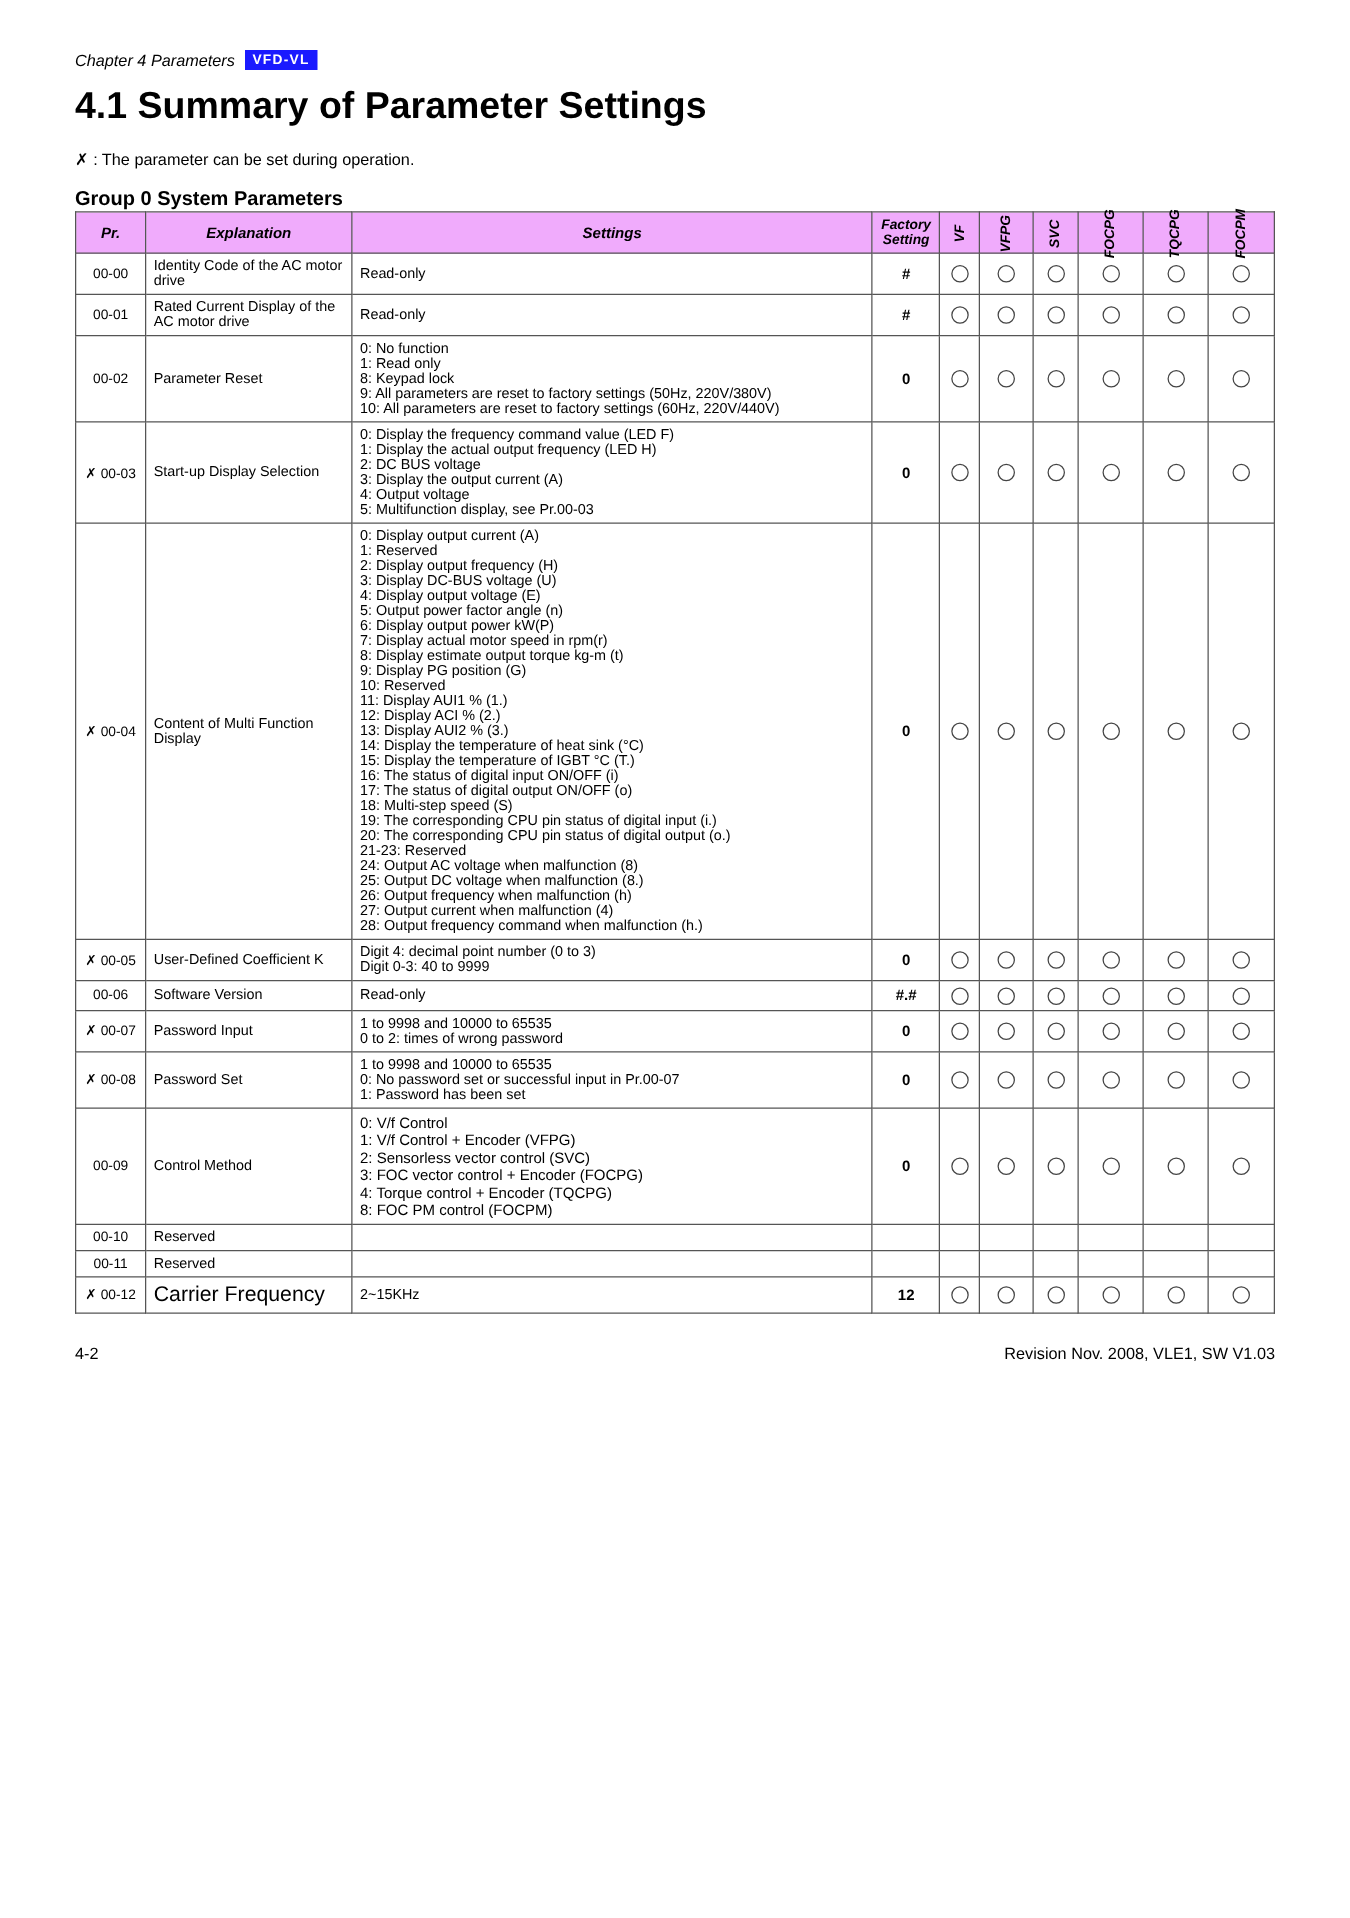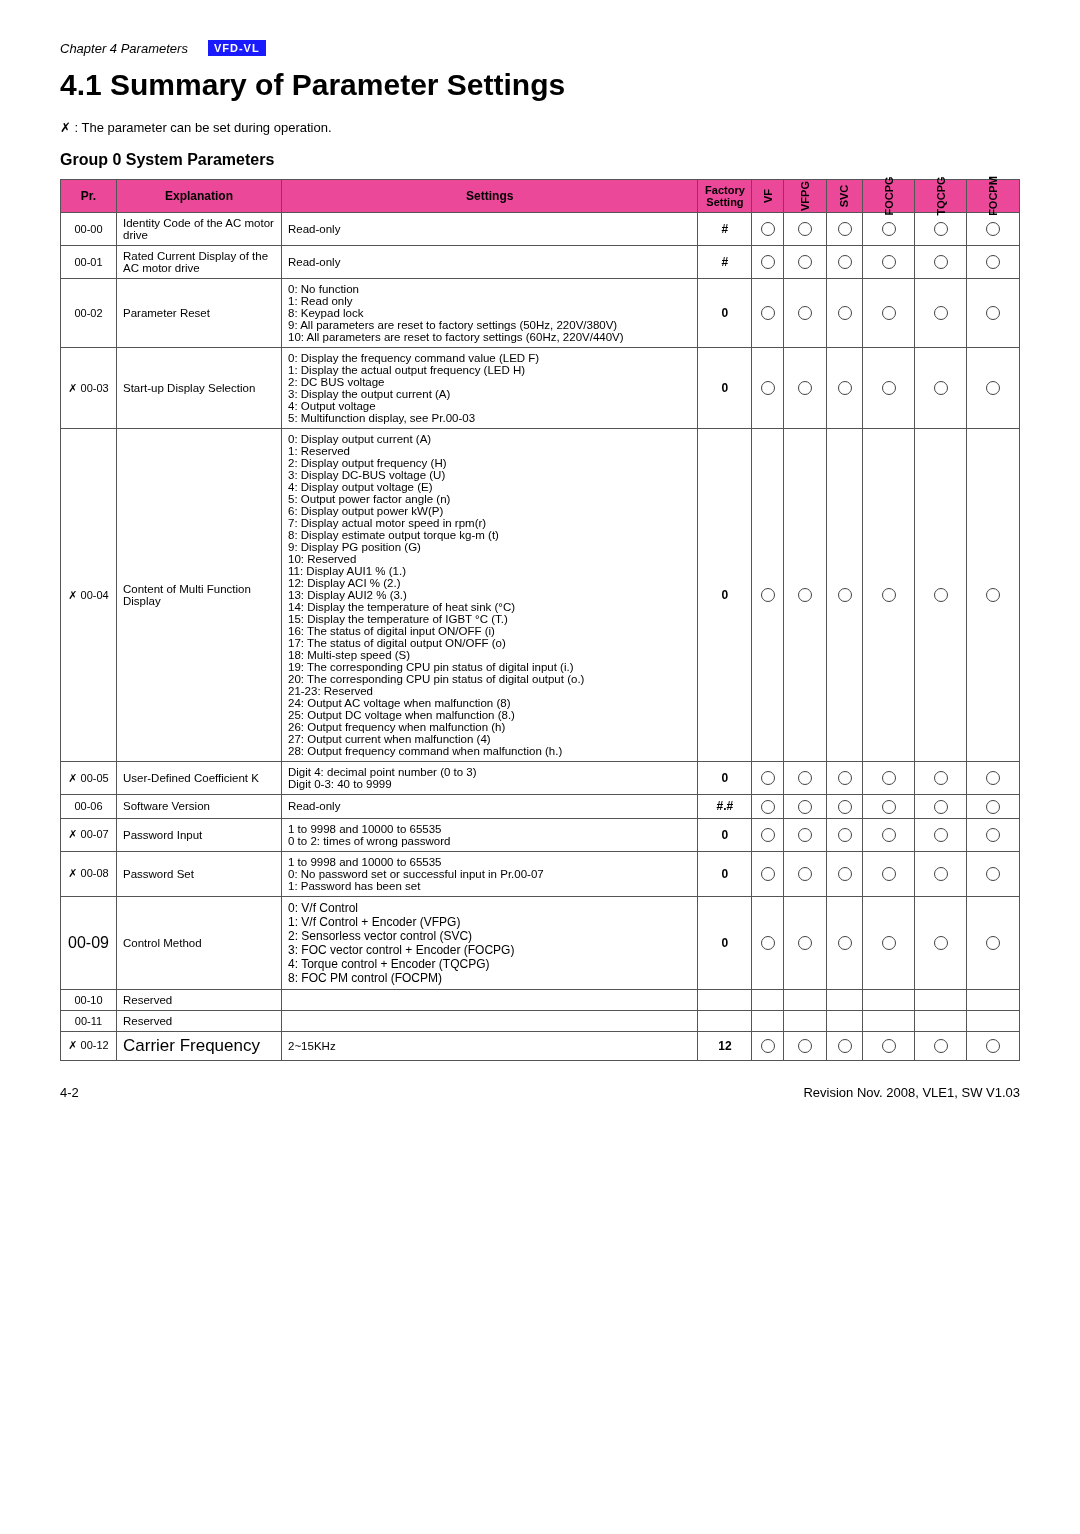--- a/index.html
+++ b/index.html
@@ -11,21 +11,21 @@
       width: 1080px;
       min-height: 1534px;
       padding: 40px 60px;
     }
     .chapter-header {
       font-style: italic;
       font-size: 13px;
       margin-bottom: 12px;
       display: flex;
       align-items: center;
-      gap: 20px;
+      gap: 8px;
     }
     .brand-logo {
       background: #1a1aff;
       color: #fff;
       font-size: 11px;
       font-weight: bold;
       padding: 2px 6px;
       letter-spacing: 1px;
       font-style: normal;
     }
@@ -34,36 +34,36 @@
       font-weight: bold;
       margin-bottom: 18px;
     }
     .note-line {
       font-size: 13px;
       margin-bottom: 16px;
     }
     .group-title {
       font-size: 16px;
       font-weight: bold;
-      margin-bottom: 10px;
     }
     table {
       width: 100%;
       border-collapse: collapse;
       font-size: 12px;
     }
     th, td {
       border: 1px solid #555;
       padding: 4px 6px;
       vertical-align: middle;
     }
     thead th {
-      background: #ec4899;
+      background: #f0abfc;
       font-weight: bold;
       text-align: center;
+      font-style: italic;
     }
     .th-pr { width: 56px; }
     .th-explanation { width: 165px; }
     .th-settings { }
     .th-factory { width: 54px; text-align: center; }
     .th-rotated {
       width: 32px;
       white-space: nowrap;
     }
     .rotated-text {
@@ -262,21 +262,21 @@
 1: Password has been set</td>
         <td class="center" style="font-weight: bold;">0</td>
         <td class="center"><span class="circle"></span></td>
         <td class="center"><span class="circle"></span></td>
         <td class="center"><span class="circle"></span></td>
         <td class="center"><span class="circle"></span></td>
         <td class="center"><span class="circle"></span></td>
         <td class="center"><span class="circle"></span></td>
       </tr>
       <tr>
-        <td class="pr" style="font-size: 16px; white-space: nowrap;">00-09</td>
+        <td class="pr" style="font-size: 11px; white-space: nowrap;">00-09</td>
         <td style="font-size: 11.5px;">Control Method</td>
         <td style="font-size: 12px; white-space: pre-line;">0: V/f Control
 1: V/f Control + Encoder (VFPG)
 2: Sensorless vector control (SVC)
 3: FOC vector control + Encoder (FOCPG)
 4: Torque control + Encoder (TQCPG)
 8: FOC PM control (FOCPM)</td>
         <td class="center" style="font-weight: bold;">0</td>
         <td class="center"><span class="circle"></span></td>
         <td class="center"><span class="circle"></span></td>

